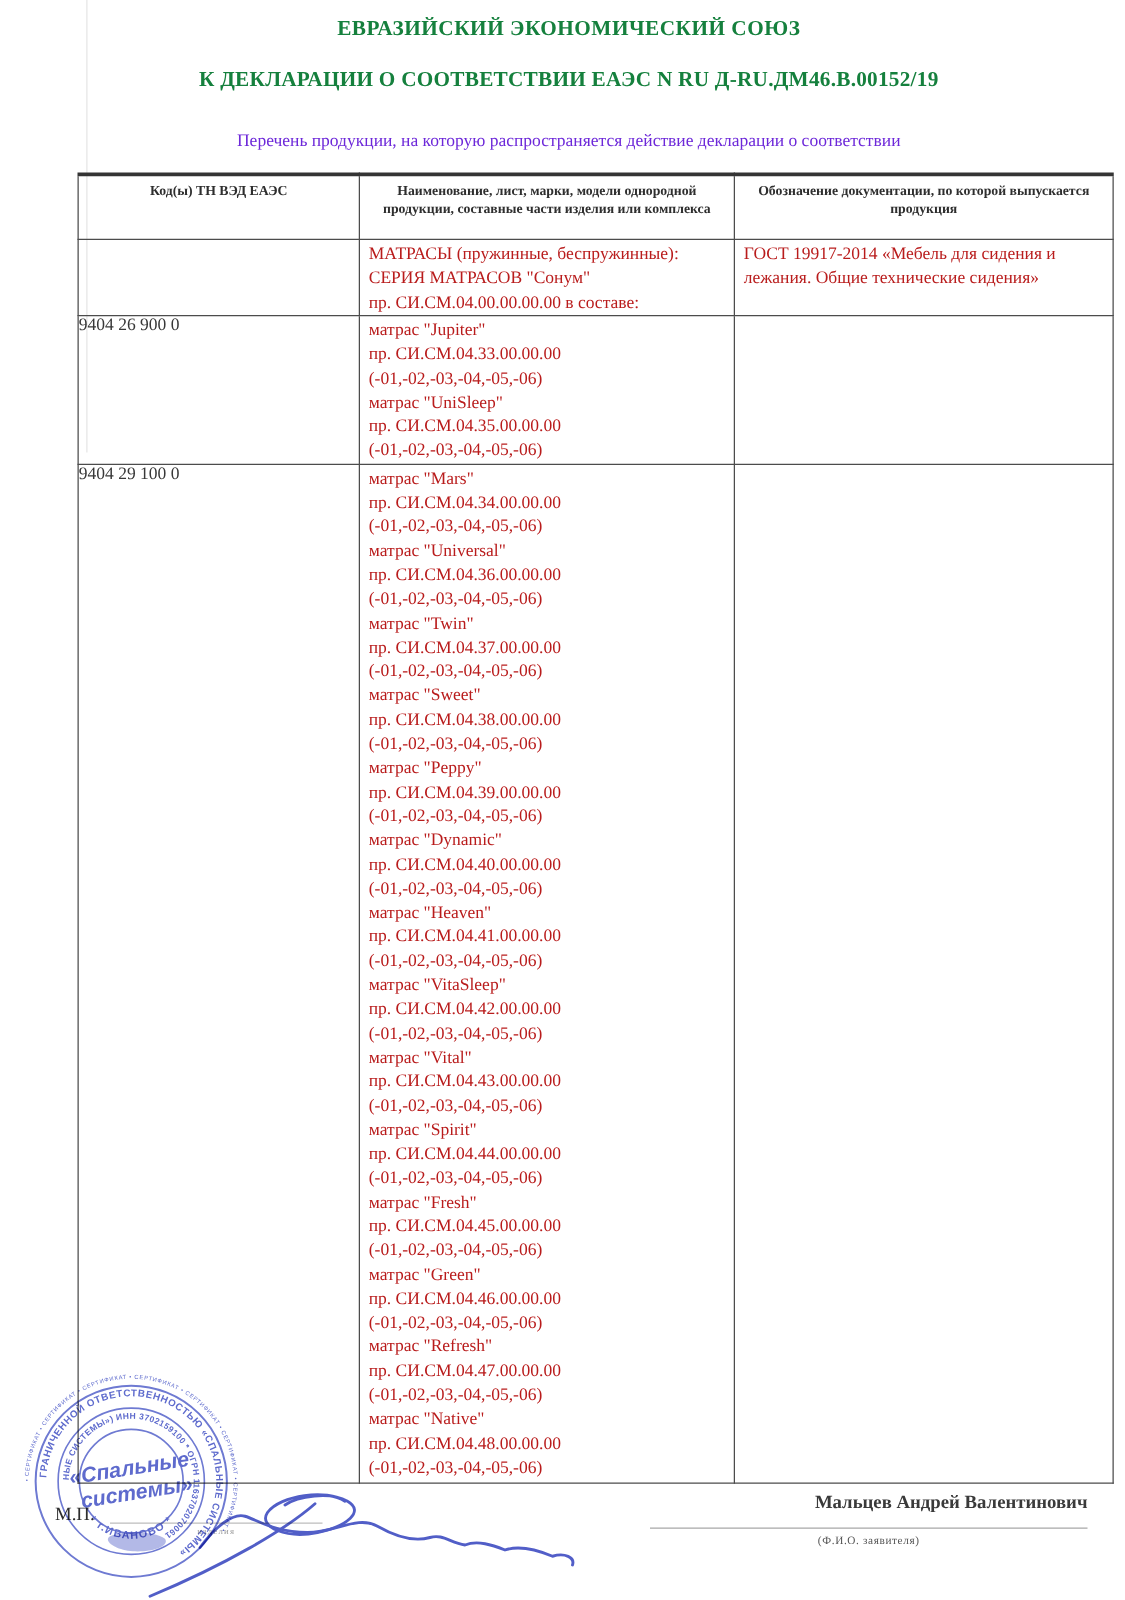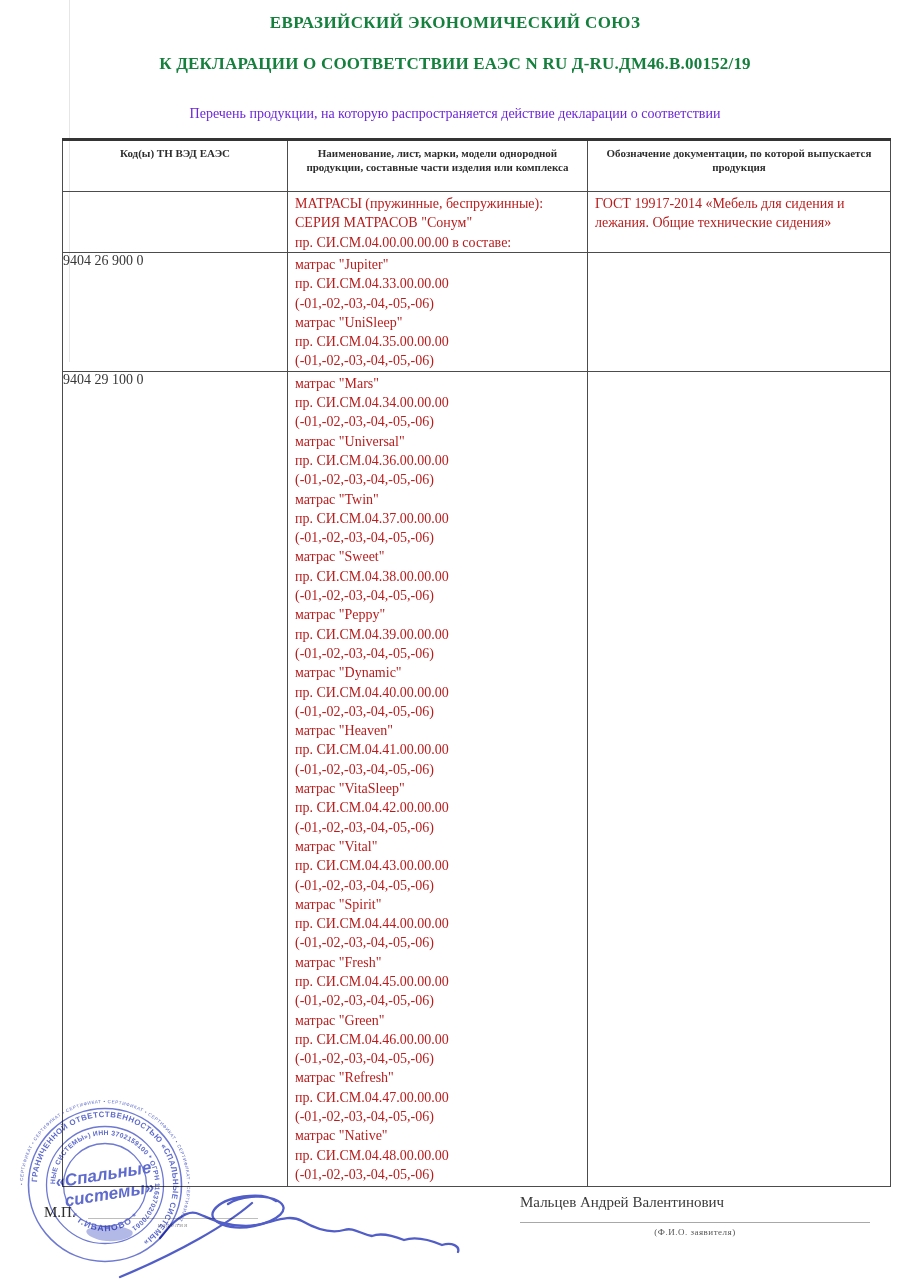--- a/index.html
+++ b/index.html
@@ -33,21 +33,21 @@
   }
   td .cell-lines{padding:2px 4px 0 7px;font-size:14px;color:#b91c1c;line-height:19.3px;white-space:nowrap;}
   td.code-cell{font-size:14px;color:#383838;padding:3px 4px 0 6px;}
   tr.r1 td{height:61px;box-sizing:border-box;}
   tr.r2 td{height:114px;box-sizing:border-box;}
   tr.r3 td{height:815px;box-sizing:border-box;}
   
   .mp-label{position:absolute;left:44px;top:1204px;font-size:15px;color:#2e2e2e;}
   .sig-line-left{position:absolute;left:88px;top:1218px;width:170px;border-top:1px solid #bdbdbd;}
   .sig-caption-left{position:absolute;left:88px;top:1221px;width:170px;text-align:center;font-size:7px;color:#9a9a9a;letter-spacing:1px;}
-  .applicant{position:absolute;left:520px;top:1194px;width:350px;text-align:left;font-size:15px;color:#3a3a3a;}
+  .applicant{position:absolute;left:520px;top:1194px;width:350px;text-align:right;font-size:15px;color:#3a3a3a;font-weight:bold;}
   .sig-line-right{position:absolute;left:520px;top:1222px;width:350px;border-top:1px solid #a8a8a8;}
   .applicant-caption{position:absolute;left:520px;top:1227px;width:350px;text-align:center;font-size:9px;color:#555;letter-spacing:.5px;}
   
   .stamp-svg{position:absolute;left:10px;top:1090px;mix-blend-mode:multiply;opacity:.85;}
   .signature-svg{position:absolute;left:0;top:1140px;mix-blend-mode:multiply;}
   .stamp-svg text{font-family:"Liberation Sans","DejaVu Sans",sans-serif;}
 </style>
 </head>
 <body>
 

